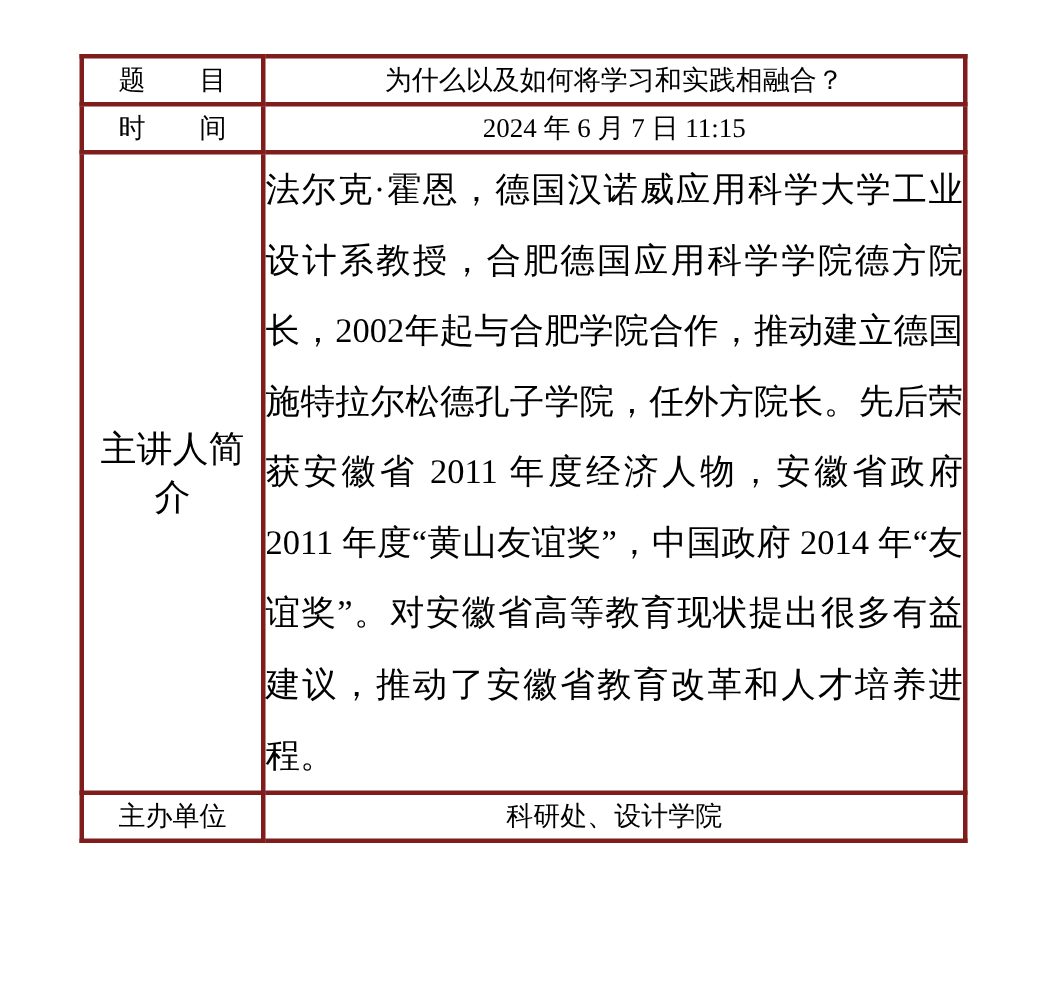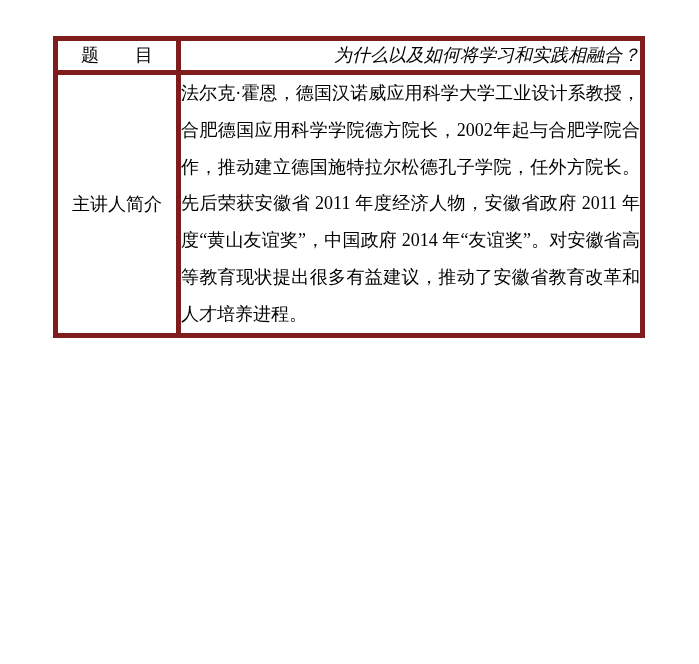--- a/index.html
+++ b/index.html
@@ -22,51 +22,50 @@
   }
   .info-table {
     position: absolute;
     left: 53px;
     top: 36px;
     width: 592px;
     border-collapse: collapse;
     table-layout: fixed;
   }
   .info-table td {
-    border: 5px solid #7f1d1d;
+    border: 3px solid #7f1d1d;
     vertical-align: middle;
     padding: 0;
   }
   .label-cell {
     width: 118px;
     text-align: center;
     font-size: 18px;
     letter-spacing: 0px;
     padding: 10px 4px;
   }
   .value-cell {
     font-size: 18px;
     padding: 10px 12px;
-    text-align: right;
+    text-align: center;
     line-height: 1.6;
-    font-style: italic;
   }
   .row-title .value-cell,
   .row-speaker .value-cell,
   .row-time .value-cell,
   .row-place .value-cell {
     height: 26px;
   }
   .bio-label {
     text-align: center;
-    font-size: 18px;
+    font-size: 24px;
     vertical-align: middle;
   }
   .bio-cell {
-    font-size: 18px;
+    font-size: 23px;
     line-height: 2.05;
     padding: 14px 12px 12px 12px;
     text-align: justify;
     text-justify: inter-ideograph;
     vertical-align: top;
   }
   .org-cell {
     font-size: 18px;
     padding: 10px 12px;
   }
@@ -78,24 +77,32 @@
 
   <table class="info-table">
     <tbody>
 
       <tr class="row-title">
         <td class="label-cell">题　　目</td>
         <td class="value-cell">为什么以及如何将学习和实践相融合？</td>
       </tr>
 
 
+      <tr class="row-time">
+        <td class="label-cell">时　　间</td>
+        <td class="value-cell">2024 年 6 月 7 日 11:15</td>
+      </tr>
 
 
       <tr class="row-bio">
         <td class="label-cell bio-label">主讲人简介</td>
         <td class="bio-cell">法尔克·霍恩，德国汉诺威应用科学大学工业设计系教授，合肥德国应用科学学院德方院长，2002年起与合肥学院合作，推动建立德国施特拉尔松德孔子学院，任外方院长。先后荣获安徽省 2011 年度经济人物，安徽省政府 2011 年度“黄山友谊奖”，中国政府 2014 年“友谊奖”。对安徽省高等教育现状提出很多有益建议，推动了安徽省教育改革和人才培养进程。</td>
       </tr>
 
+      <tr class="row-org">
+        <td class="label-cell">主办单位</td>
+        <td class="value-cell org-cell">科研处、设计学院</td>
+      </tr>
 
     </tbody>
   </table>
 
 </div>
 
 </body></html>

